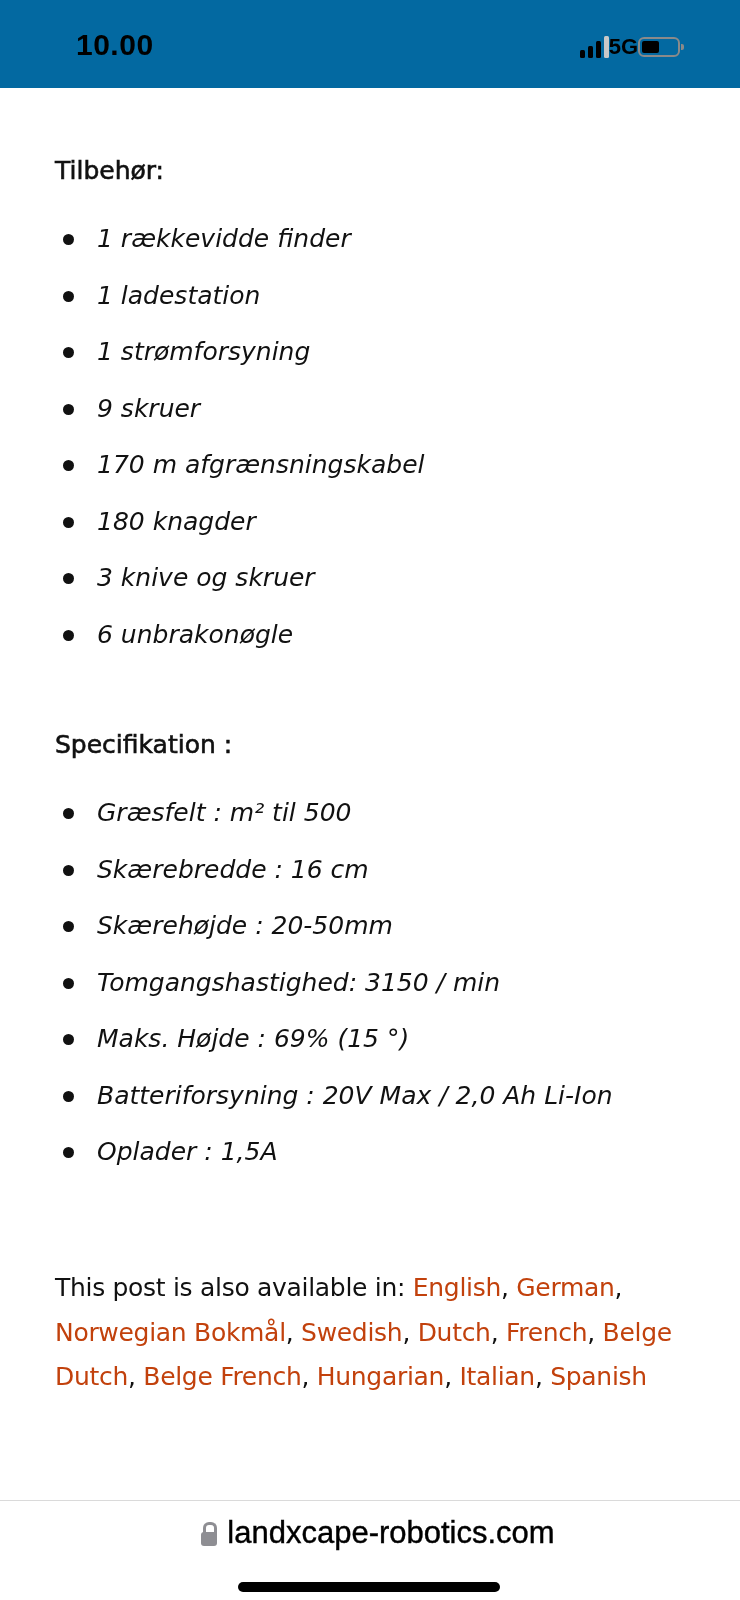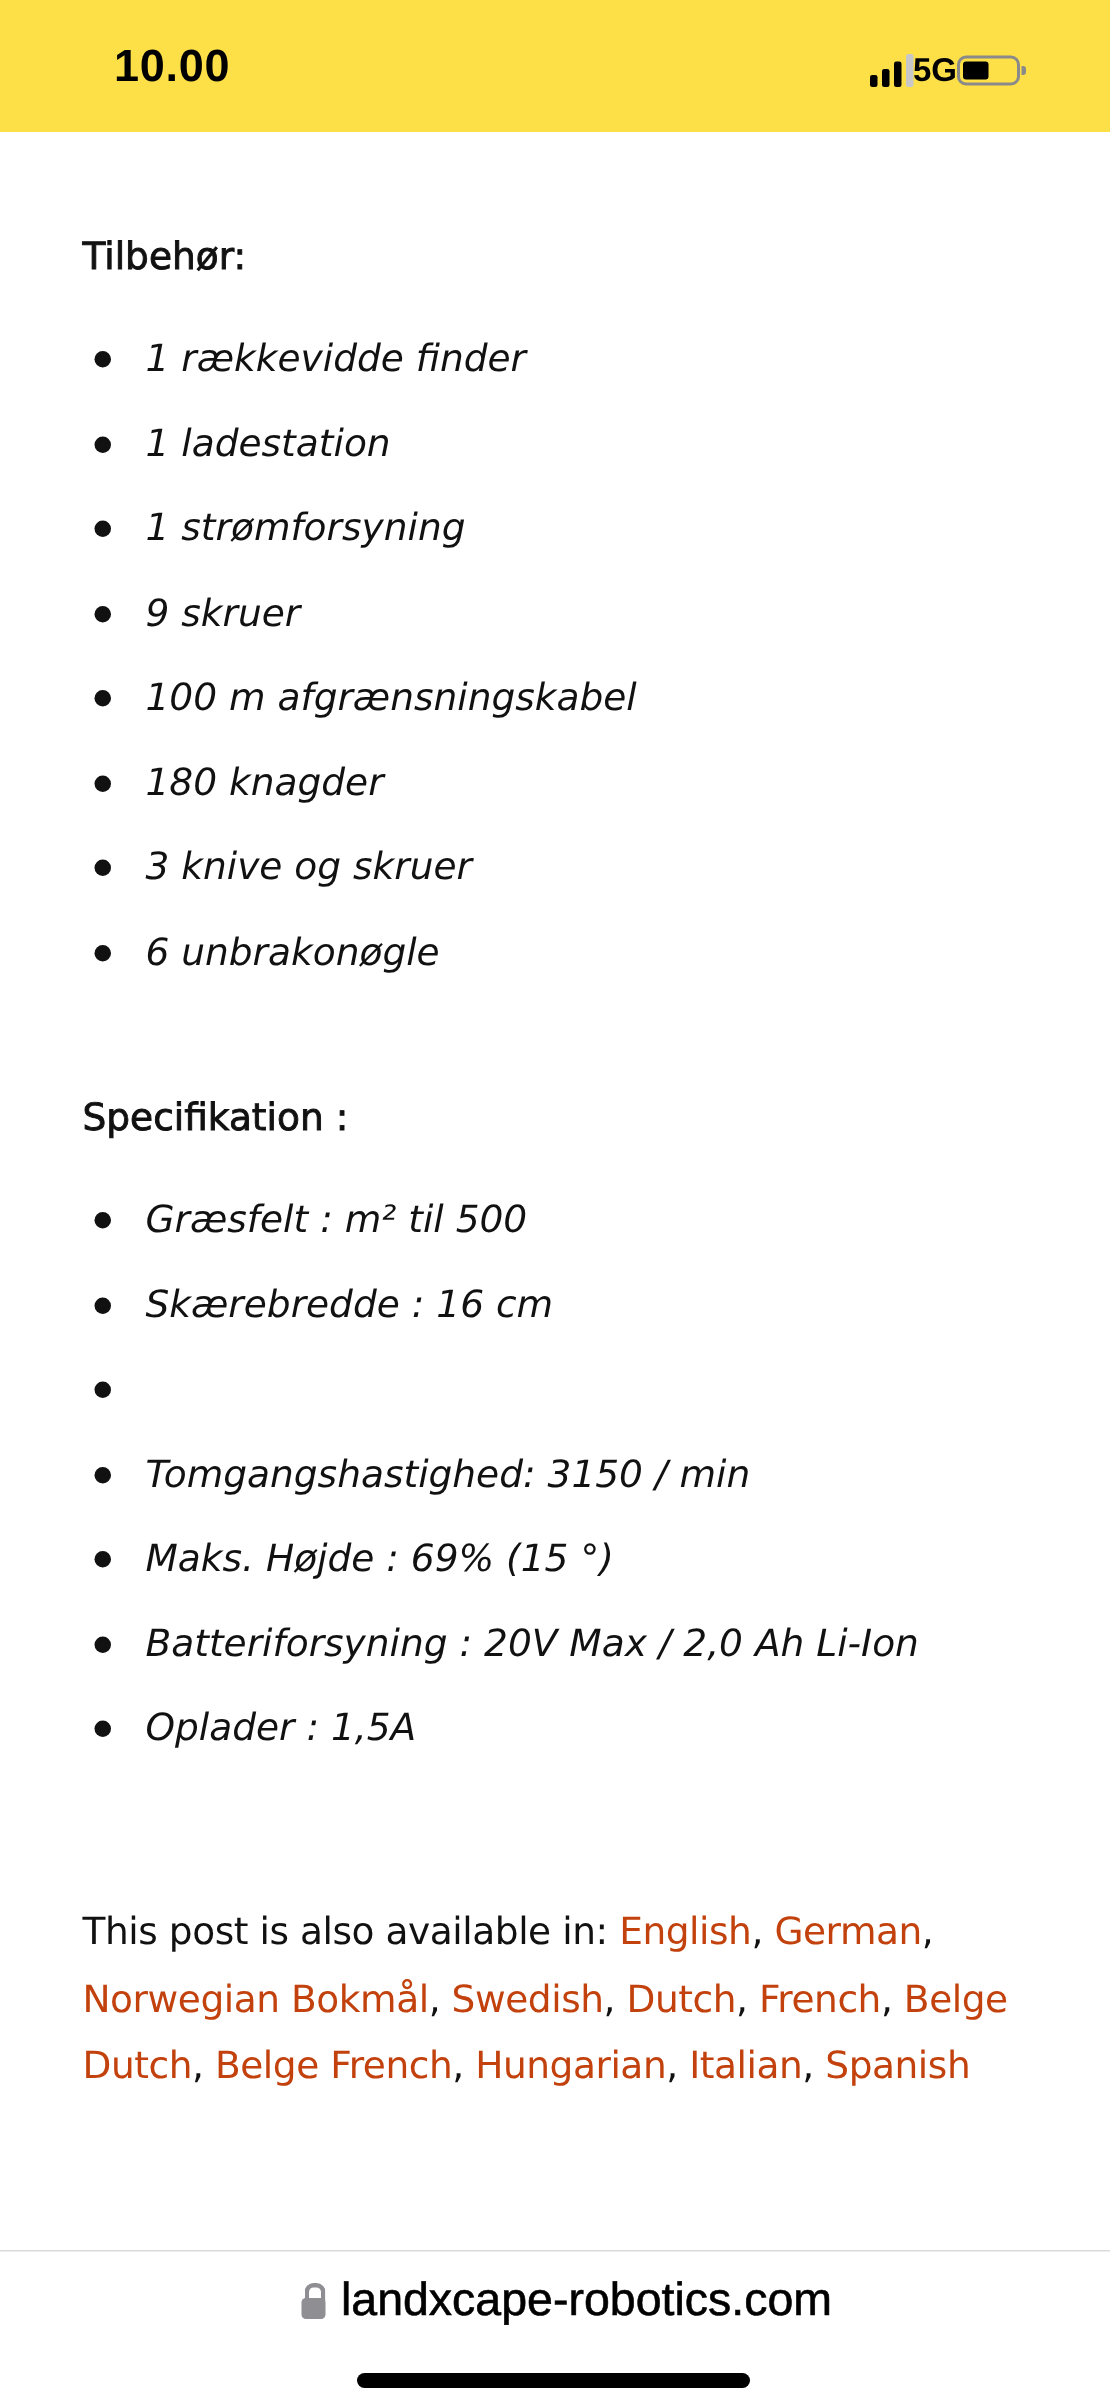--- a/index.html
+++ b/index.html
@@ -10,21 +10,21 @@
       background: #ffffff;
       overflow: hidden;
       font-family: "Liberation Sans", "DejaVu Sans", sans-serif;
       color: #111111;
     }
     .status-bar {
       position: absolute;
       top: 0; left: 0;
       width: 740px;
       height: 88px;
-      background: #fde047;
+      background: #0369a1;
     }
     .status-time {
       position: absolute;
       left: 76px;
       top: 28px;
       font-size: 30px;
       font-weight: bold;
       font-family: "Liberation Sans", sans-serif;
       letter-spacing: 0.5px;
       color: #000;
@@ -213,31 +213,31 @@
   </div>
 </div>
 
 <div class="content">
   <h2 style="top:68px">Tilbehør:</h2>
   <ul class="items" style="top:136px" id="acc-list">
       <li><span class="bullet"></span><span>1 rækkevidde finder</span></li>
       <li><span class="bullet"></span><span>1 ladestation</span></li>
       <li><span class="bullet"></span><span>1 strømforsyning</span></li>
       <li><span class="bullet"></span><span>9 skruer</span></li>
-      <li><span class="bullet"></span><span>100 m afgrænsningskabel</span></li>
+      <li><span class="bullet"></span><span>170 m afgrænsningskabel</span></li>
       <li><span class="bullet"></span><span>180 knagder</span></li>
       <li><span class="bullet"></span><span>3 knive og skruer</span></li>
       <li><span class="bullet"></span><span>6 unbrakonøgle</span></li>
     </ul>
 
   <h2 style="top:642px">Specifikation  :</h2>
   <ul class="items" style="top:710px" id="spec-list">
       <li><span class="bullet"></span><span>Græsfelt  : m² til 500</span></li>
       <li><span class="bullet"></span><span>Skærebredde : 16 cm</span></li>
-      <li><span class="bullet"></span></li>
+      <li><span class="bullet"></span><span>Skærehøjde  : 20-50mm</span></li>
       <li><span class="bullet"></span><span>Tomgangshastighed: 3150 / min</span></li>
       <li><span class="bullet"></span><span>Maks. Højde  : 69% (15 °)</span></li>
       <li><span class="bullet"></span><span>Batteriforsyning  : 20V Max / 2,0 Ah Li-Ion</span></li>
       <li><span class="bullet"></span><span>Oplader  : 1,5A</span></li>
     </ul>
 
   <div class="langs">
     <span>This post is also available in: </span><span id="lang-links"><a href="#">English</a><span>, </span><a href="#">German</a><span>, </span><a href="#">Norwegian Bokmål</a><span>, </span><a href="#">Swedish</a><span>, </span><a href="#">Dutch</a><span>, </span><a href="#">French</a><span>, </span><a href="#">Belge Dutch</a><span>, </span><a href="#">Belge French</a><span>, </span><a href="#">Hungarian</a><span>, </span><a href="#">Italian</a><span>, </span><a href="#">Spanish</a></span>
   </div>
 </div>

